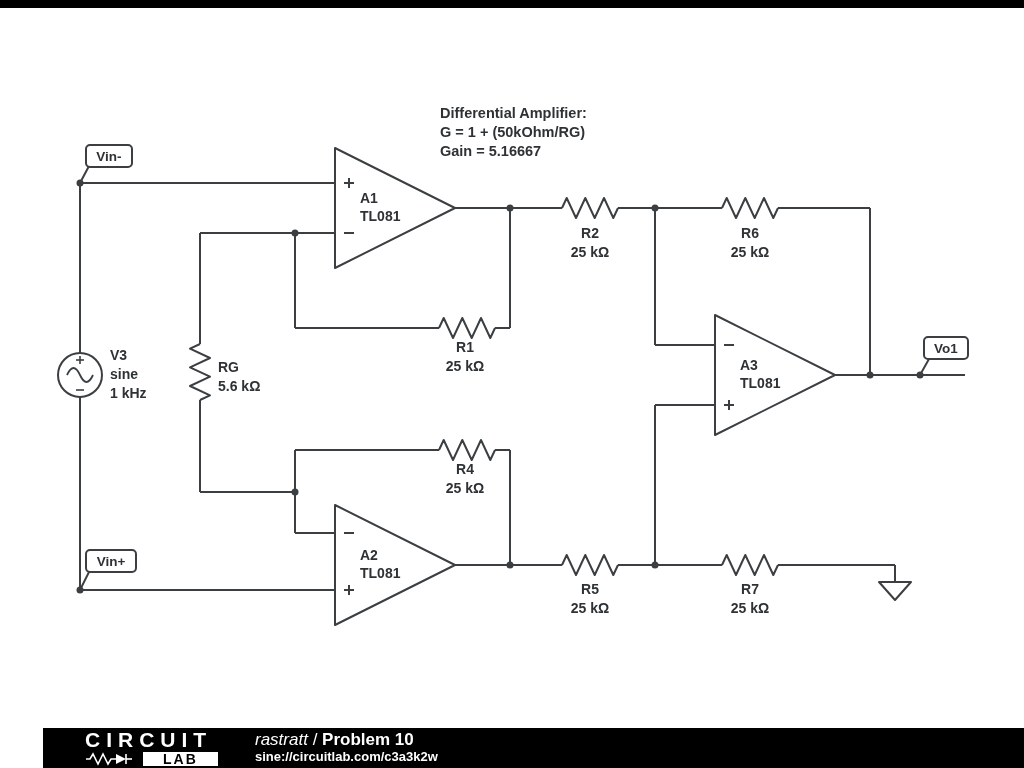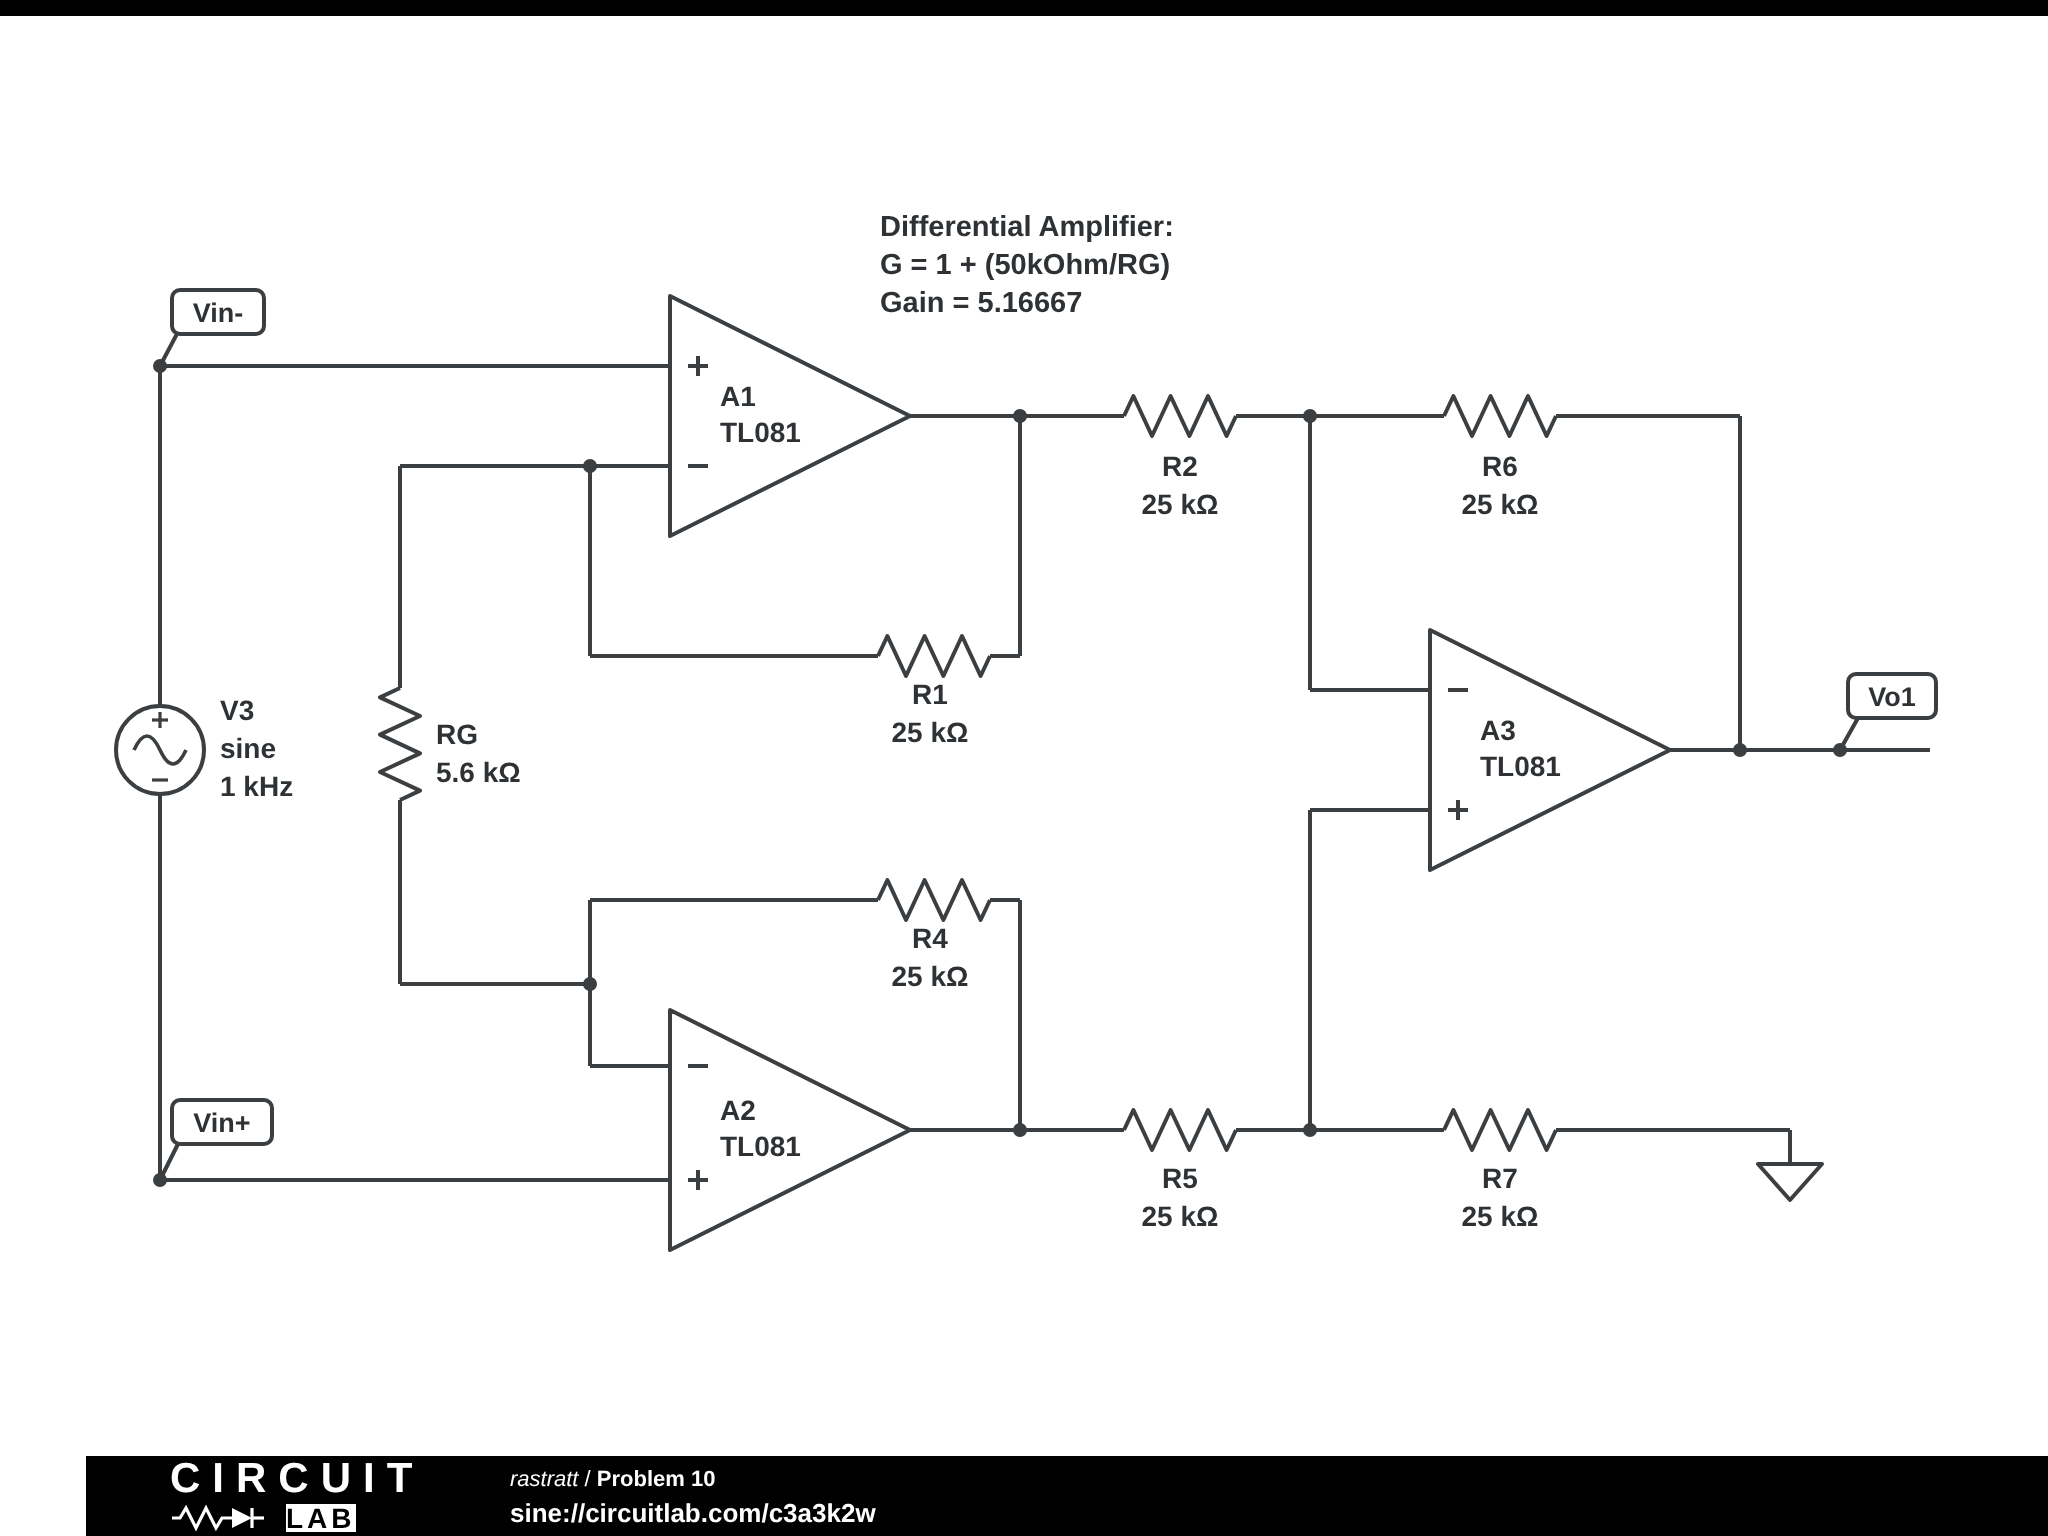--- a/index.html
+++ b/index.html
@@ -17,23 +17,23 @@
   .lbl { font-family:"Liberation Sans", sans-serif; font-size:14px; font-weight:bold; fill:#2e3235; }
   .ann { font-family:"Liberation Sans", sans-serif; font-size:14.5px; font-weight:bold; fill:#2e3235; }
   .flagtxt { font-family:"Liberation Sans", sans-serif; font-size:13.5px; font-weight:bold; fill:#2e3235; text-anchor:middle; }
   .mid { text-anchor:middle; }
 
   
   .footer { position:absolute; left:0; bottom:0; width:984px; height:40px; background:#000000; color:#ffffff; display:flex; align-items:center;margin-left:43px; }
   .logo { width:212px; padding-left:42px; cursor:pointer; }
   .logo-top { font-size:21px; font-weight:bold; letter-spacing:6px; line-height:1; color:#ffffff; }
   .logo-bottom { display:flex; align-items:center; margin-top:1px; }
-  .lab { background:#ffffff; color:#000000; font-weight:bold; font-size:14px; line-height:14px; padding:0 0; letter-spacing:2px;text-align:center; }
+  .lab { background:#ffffff; color:#000000; font-weight:bold; font-size:14px; line-height:14px; padding:0 20px; letter-spacing:2px;text-align:center; }
   .footer-text { display:flex; flex-direction:column; justify-content:center; gap:1px; }
-  .f-line1 { font-size:11px; line-height:16px; }
+  .f-line1 { font-size:17px; line-height:16px; }
   .f-author { font-style:italic; }
   .f-title { font-weight:bold; }
   .f-url { font-size:13px; font-weight:bold; line-height:16px; }
 </style>
 </head>
 <body>
 
 <div class="screen">
   <div class="topbar"></div>
 

